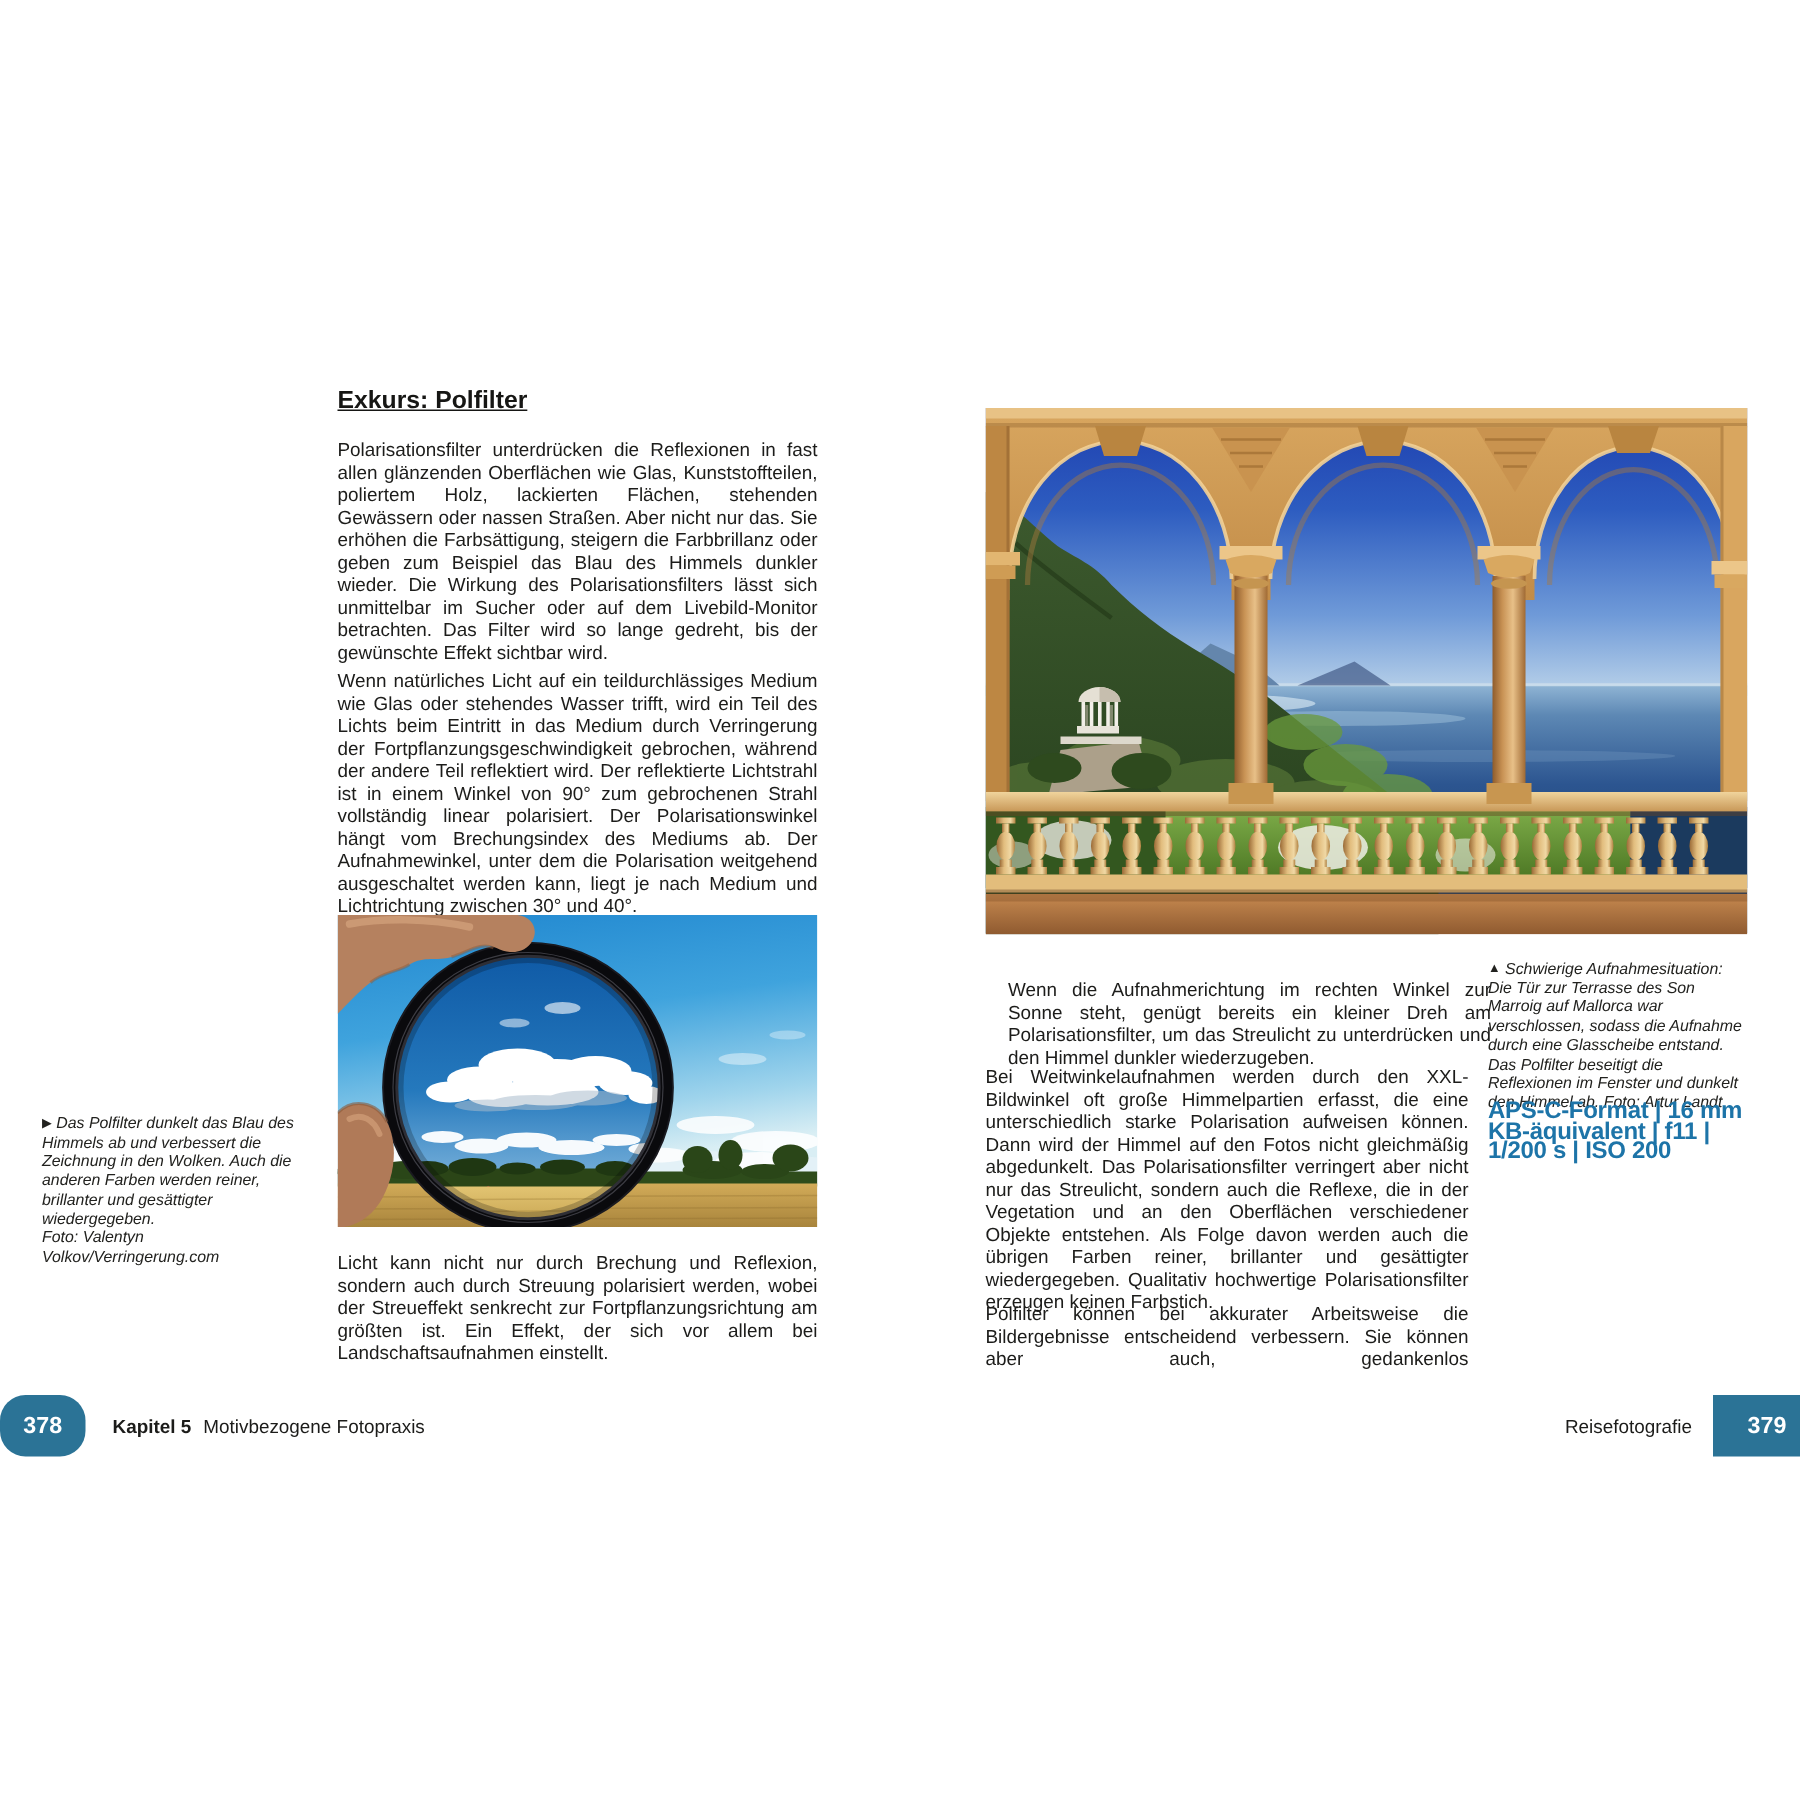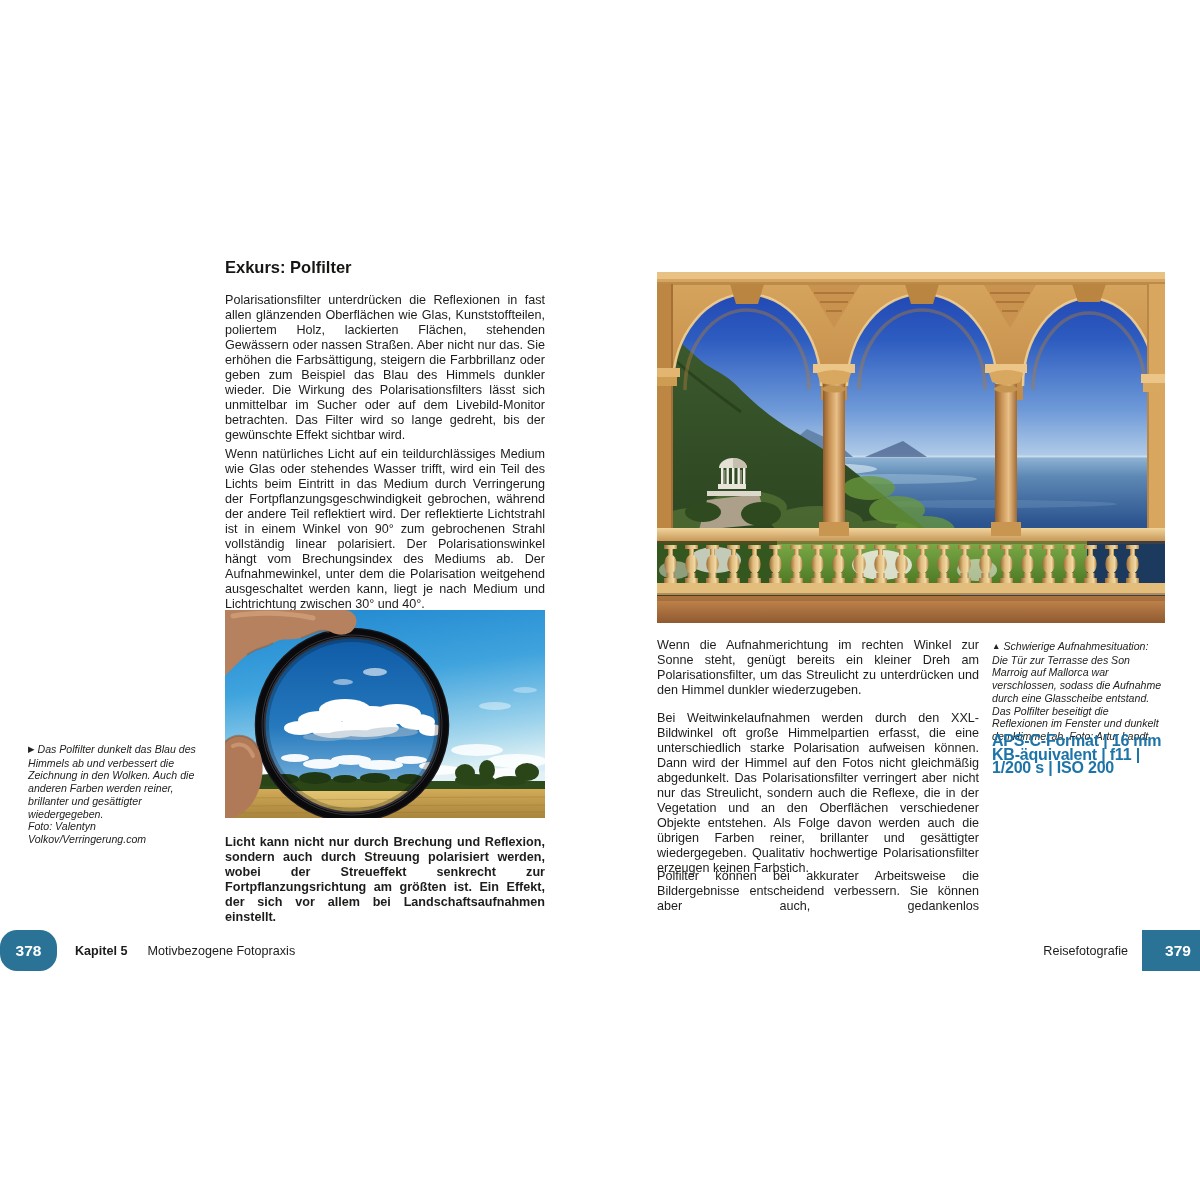--- a/index.html
+++ b/index.html
@@ -10,29 +10,29 @@
   .body-text{font-size:12.6px;line-height:15px;text-align:justify;hyphens:auto;}
   .body-text.last-just{text-align-last:justify;}
   .caption{font-size:10.6px;line-height:12.7px;font-style:italic;color:#22221f;}
   .caption .marker{font-style:normal;font-size:8.5px;position:relative;top:-1px;}
   .exif{font-size:16px;line-height:13.5px;font-weight:bold;letter-spacing:-0.2px;}
   .figure{overflow:hidden;}
   .figure svg{display:block;width:100%;height:100%;}
   .pagenum-box{background:#2b7396;color:#ffffff;font-weight:bold;font-size:15.5px;
                display:flex;align-items:center;justify-content:center;}
   .footer-text{font-size:12.6px;display:flex;align-items:center;}
-  .footer-text b{margin-right:20px;}
+  .footer-text b{margin-right:8px;}
   .section-right{justify-content:flex-end;}
 </style>
 </head>
 <body>
 
 <div class="abs" style="left:0;top:0;width:600px;height:1200px;">
 
-  <h2 class="abs heading" style="left:225px;top:258px;margin:0;">Exkurs: Polfilter</h2>
+  <h2 class="abs heading" style="left:225px;top:258px;margin:0;text-decoration:underline;">Exkurs: Polfilter</h2>
 
   <p class="abs body-text" style="left:225px;top:293px;width:320px;margin:0;">Polarisationsfilter unterdrücken die Reflexionen in fast allen glänzenden Oberflächen wie Glas, Kunststoffteilen, poliertem Holz, lackierten Flächen, stehenden Gewässern oder nassen Straßen. Aber nicht nur das. Sie erhöhen die Farbsättigung, steigern die Farbbrillanz oder geben zum Beispiel das Blau des Himmels dunkler wieder. Die Wirkung des Polarisationsfilters lässt sich unmittelbar im Sucher oder auf dem Livebild-Monitor betrachten. Das Filter wird so lange gedreht, bis der gewünschte Effekt sichtbar wird.</p>
 
   <p class="abs body-text" style="left:225px;top:447px;width:320px;margin:0;">Wenn natürliches Licht auf ein teildurchlässiges Medium wie Glas oder stehendes Wasser trifft, wird ein Teil des Lichts beim Eintritt in das Medium durch Verringerung der Fortpflanzungsgeschwindigkeit gebrochen, während der andere Teil reflektiert wird. Der reflektierte Lichtstrahl ist in einem Winkel von 90° zum gebrochenen Strahl vollständig linear polarisiert. Der Polarisationswinkel hängt vom Brechungsindex des Mediums ab. Der Aufnahmewinkel, unter dem die Polarisation weitgehend ausgeschaltet werden kann, liegt je nach Medium und Lichtrichtung zwischen 30° und 40°.</p>
 
   <div class="abs figure" style="left:225px;top:610px;width:320px;height:208px;" aria-label="Hand hält ein rundes Polarisationsfilter vor eine Landschaft mit blauem Himmel, Wolken und Getreidefeld">
     <svg viewBox="0 0 320 208" preserveAspectRatio="none">
       <defs>
         <linearGradient id="skyOut" x1="0" y1="0" x2="0.25" y2="1">
           <stop offset="0" stop-color="#1f86cf"></stop>
@@ -150,21 +150,21 @@
       </g>
     </svg>
   </div>
 
   <div class="abs caption" style="left:28px;top:743px;width:172px;">
     <span class="marker">▶</span>
     <span>Das Polfilter dunkelt das Blau des Himmels ab und verbessert die Zeichnung in den Wolken. Auch die anderen Farben werden reiner, brillanter und gesättigter wiedergegeben.</span>
     <div>Foto: Valentyn Volkov/Verringerung.com</div>
   </div>
 
-  <p class="abs body-text" style="left:225px;top:835px;width:320px;margin:0;font-weight:bold;">Licht kann nicht nur durch Brechung und Reflexion, sondern auch durch Streuung polarisiert werden, wobei der Streueffekt senkrecht zur Fortpflanzungsrichtung am größten ist. Ein Effekt, der sich vor allem bei Landschaftsaufnahmen einstellt.</p>
+  <p class="abs body-text" style="left:225px;top:835px;width:320px;margin:0;">Licht kann nicht nur durch Brechung und Reflexion, sondern auch durch Streuung polarisiert werden, wobei der Streueffekt senkrecht zur Fortpflanzungsrichtung am größten ist. Ein Effekt, der sich vor allem bei Landschaftsaufnahmen einstellt.</p>
 
   <div class="abs pagenum-box" style="left:0;top:930px;width:57px;height:41px;border-radius:17px;">378</div>
   <div class="abs footer-text" style="left:75px;top:930px;height:41px;">
     <b>Kapitel 5</b>
     <span>Motivbezogene Fotopraxis</span>
   </div>
 </div>
 
 <div class="abs" style="left:600px;top:0;width:600px;height:1200px;">
 
@@ -352,21 +352,21 @@
         <use href="#bal" x="448" y="273"></use>
           <use href="#bal" x="469" y="273"></use>
       </g>
       <rect x="0" y="311" width="508" height="12" fill="#e3bd7c"></rect>
       <rect x="0" y="321" width="508" height="3" fill="#6a4424" opacity="0.4"></rect>
       <rect x="0" y="324" width="508" height="27" fill="url(#floorG)"></rect>
       <rect x="0" y="324" width="508" height="5" fill="#7a4a26" opacity="0.35"></rect>
     </svg>
   </div>
 
-  <p class="abs body-text" style="left:57px;top:638px;width:322px;margin:0;">Wenn die Aufnahmerichtung im rechten Winkel zur Sonne steht, genügt bereits ein kleiner Dreh am Polarisationsfilter, um das Streulicht zu unterdrücken und den Himmel dunkler wiederzugeben.</p>
+  <p class="abs body-text" style="left:57px;top:638px;width:322px;margin:15px;">Wenn die Aufnahmerichtung im rechten Winkel zur Sonne steht, genügt bereits ein kleiner Dreh am Polarisationsfilter, um das Streulicht zu unterdrücken und den Himmel dunkler wiederzugeben.</p>
 
   <p class="abs body-text" style="left:57px;top:711px;width:322px;margin:0;">Bei Weitwinkelaufnahmen werden durch den XXL-Bildwinkel oft große Himmelpartien erfasst, die eine unterschiedlich starke Polarisation aufweisen können. Dann wird der Himmel auf den Fotos nicht gleichmäßig abgedunkelt. Das Polarisationsfilter verringert aber nicht nur das Streulicht, sondern auch die Reflexe, die in der Vegetation und an den Oberflächen verschiedener Objekte entstehen. Als Folge davon werden auch die übrigen Farben reiner, brillanter und gesättigter wiedergegeben. Qualitativ hochwertige Polarisationsfilter erzeugen keinen Farbstich.</p>
 
   <p class="abs body-text last-just" style="left:57px;top:869px;width:322px;margin:0;">Polfilter können bei akkurater Arbeitsweise die Bildergebnisse entscheidend verbessern. Sie können aber auch, gedankenlos</p>
 
   <div class="abs caption" style="left:392px;top:640px;width:174px;">
     <span class="marker">▲</span>
     <span>Schwierige Aufnahmesituation: Die Tür zur Terrasse des Son Marroig auf Mallorca war verschlossen, sodass die Aufnahme durch eine Glasscheibe entstand. Das Polfilter beseitigt die Reflexionen im Fenster und dunkelt den Himmel ab. Foto: Artur Landt</span>
   </div>
   <div class="abs exif" style="left:392px;top:734px;width:174px;color:#1d74a8;">APS-C-Format | 16 mm KB-äquivalent | f11 | 1/200 s | ISO 200</div>

